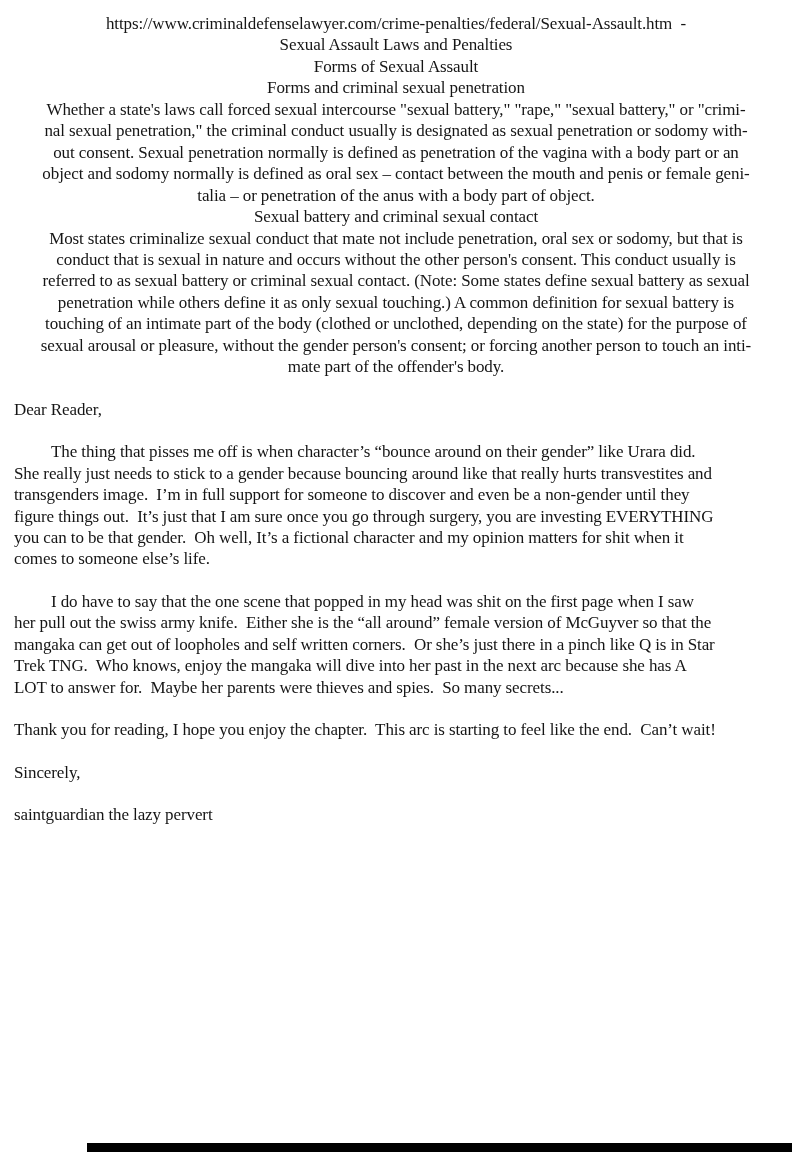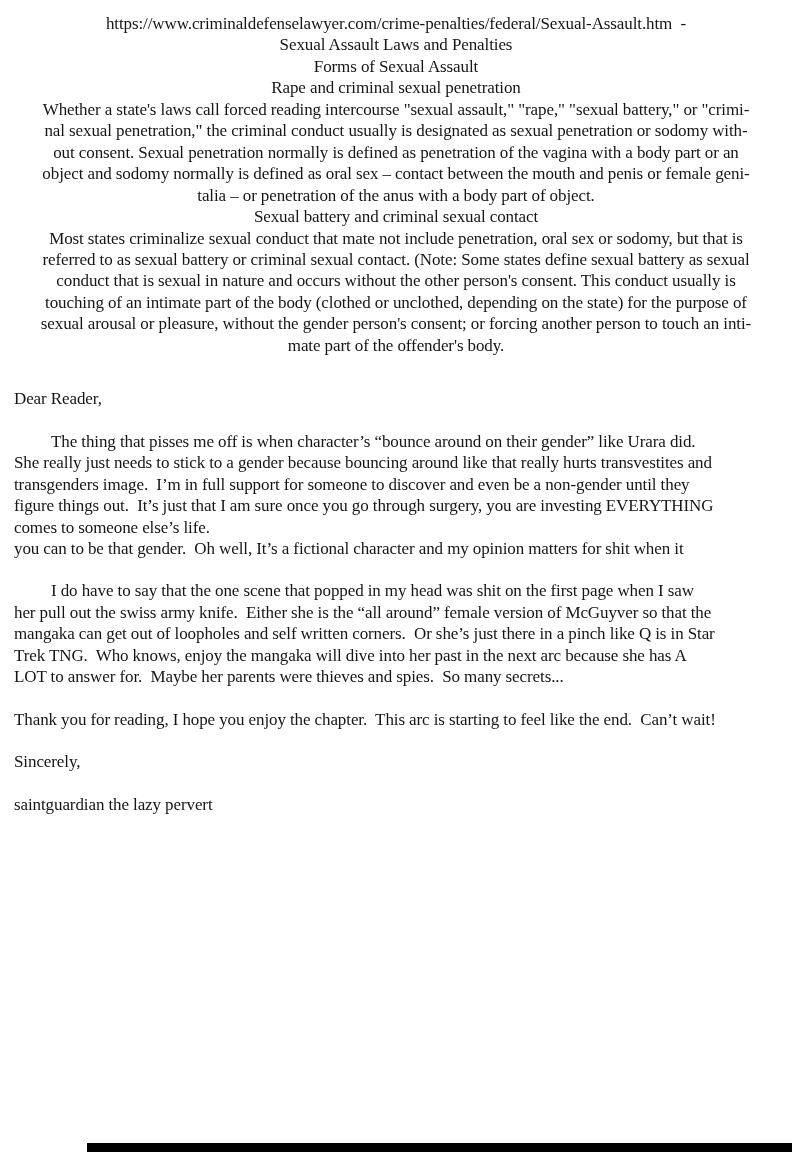--- a/index.html
+++ b/index.html
@@ -16,21 +16,21 @@
     padding: 13px 14px 0 14px;
     box-sizing: border-box;
     font-family: "Liberation Serif", serif;
     font-size: 17px;
     line-height: 21.45px;
     letter-spacing: -0.1px;
     color: #151515;
   }
   .line { white-space: pre; }
   .center { text-align: center; }
-  .letter { margin-top: 32px; }
+  .letter { margin-top: 21px; }
   .para { margin-top: 21px; }
   .para.indented > .line:first-child { padding-left: 37px; }
   .scan-bar {
     position: absolute;
     left: 87px;
     right: 0;
     bottom: 0;
     height: 9px;
     background: #000000;
   }
@@ -38,50 +38,51 @@
 </head>
 <body>
 
 <div class="page">
 
   <div class="top-block">
     <div class="line center">https://www.criminaldefenselawyer.com/crime-penalties/federal/Sexual-Assault.htm  -</div>
     <div class="line center">Sexual Assault Laws and Penalties</div>
     <div class="line center">Forms of Sexual Assault</div>
 
-    <div class="line center">Rape and criminal sexual penetration</div>
+    <div class="line center">Forms and criminal sexual penetration</div>
     <div>
-      <div class="line center">Whether a state's laws call forced reading intercourse "sexual assault," "rape," "sexual battery," or "crimi-</div>
+      <div class="line center">Whether a state's laws call forced sexual intercourse "sexual battery," "rape," "sexual battery," or "crimi-</div>
       <div class="line center">nal sexual penetration," the criminal conduct usually is designated as sexual penetration or sodomy with-</div>
       <div class="line center">out consent. Sexual penetration normally is defined as penetration of the vagina with a body part or an</div>
       <div class="line center">object and sodomy normally is defined as oral sex – contact between the mouth and penis or female geni-</div>
       <div class="line center">talia – or penetration of the anus with a body part of object.</div>
     </div>
 
     <div class="line center">Sexual battery and criminal sexual contact</div>
     <div>
       <div class="line center">Most states criminalize sexual conduct that mate not include penetration, oral sex or sodomy, but that is</div>
+      <div class="line center">conduct that is sexual in nature and occurs without the other person's consent. This conduct usually is</div>
       <div class="line center">referred to as sexual battery or criminal sexual contact. (Note: Some states define sexual battery as sexual</div>
-      <div class="line center">conduct that is sexual in nature and occurs without the other person's consent. This conduct usually is</div>
+      <div class="line center">penetration while others define it as only sexual touching.) A common definition for sexual battery is</div>
       <div class="line center">touching of an intimate part of the body (clothed or unclothed, depending on the state) for the purpose of</div>
       <div class="line center">sexual arousal or pleasure, without the gender person's consent; or forcing another person to touch an inti-</div>
       <div class="line center">mate part of the offender's body.</div>
     </div>
   </div>
 
   <div class="letter">
     <div class="line">Dear Reader,</div>
 
     <div class="para indented">
       <div class="line">The thing that pisses me off is when character’s “bounce around on their gender” like Urara did.</div>
       <div class="line">She really just needs to stick to a gender because bouncing around like that really hurts transvestites and</div>
       <div class="line">transgenders image.  I’m in full support for someone to discover and even be a non-gender until they</div>
       <div class="line">figure things out.  It’s just that I am sure once you go through surgery, you are investing EVERYTHING</div>
+      <div class="line">you can to be that gender.  Oh well, It’s a fictional character and my opinion matters for shit when it</div>
       <div class="line">comes to someone else’s life.</div>
-      <div class="line">you can to be that gender.  Oh well, It’s a fictional character and my opinion matters for shit when it</div>
     </div>
 
     <div class="para indented">
       <div class="line">I do have to say that the one scene that popped in my head was shit on the first page when I saw</div>
       <div class="line">her pull out the swiss army knife.  Either she is the “all around” female version of McGuyver so that the</div>
       <div class="line">mangaka can get out of loopholes and self written corners.  Or she’s just there in a pinch like Q is in Star</div>
       <div class="line">Trek TNG.  Who knows, enjoy the mangaka will dive into her past in the next arc because she has A</div>
       <div class="line">LOT to answer for.  Maybe her parents were thieves and spies.  So many secrets...</div>
     </div>
 

